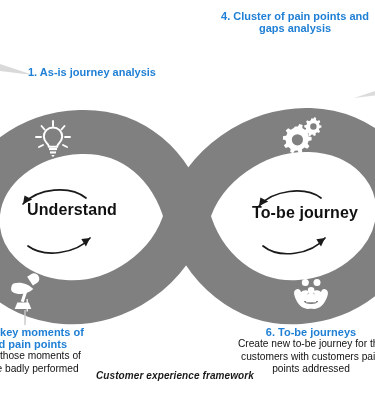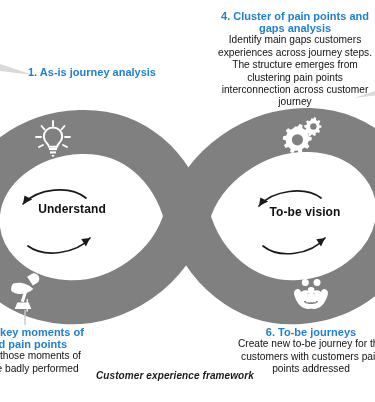--- a/index.html
+++ b/index.html
@@ -17,21 +17,21 @@
   
   .icon{position:absolute;}
   #bulb-icon{left:32px;top:118px;width:42px;height:42px;}
   #gears-icon{left:278px;top:116px;width:44px;height:42px;}
   #satellite-icon{left:8px;top:272px;width:40px;height:42px;}
   #hands-icon{left:289px;top:275px;width:44px;height:40px;}
 
   
   .loop-label{
     position:absolute;text-align:center;font-weight:bold;
-    font-size:12px;color:#111;line-height:13px;letter-spacing:.1px;
+    font-size:16px;color:#111;line-height:13px;letter-spacing:.1px;
   }
   #label-as-is{left:8px;top:203px;width:128px;}
   #label-to-be{left:245px;top:206px;width:120px;}
 
   
   .loop-arrows{position:absolute;overflow:visible;}
   #arrows-left{left:10px;top:180px;width:130px;height:80px;}
   #arrows-right{left:245px;top:182px;width:130px;height:80px;}
 
   
@@ -172,40 +172,39 @@
       <path d="M18 64 C 34 77, 66 73, 80 56"></path>
     </g>
     <path d="M14 24 l1.4 -8.6 l7.8 4.1 z" fill="#1a1a1a"></path>
     <path d="M80 56 l-8.7 1.2 l4.7 7.4 z" fill="#1a1a1a"></path>
   </svg>
 
   <div class="loop-label" id="label-as-is">
     <div>Understand</div>
   </div>
   <div class="loop-label" id="label-to-be">
-    <div>To-be vision</div>
+    <div>To-be journey</div>
   </div>
 
   <svg class="connector" id="connector-left" viewBox="0 0 34 16">
     <path d="M0 2 L33 13 L0 9 Z" fill="#d9d9d9"></path>
   </svg>
   <svg class="connector" id="connector-right" viewBox="0 0 26 14">
     <path d="M26 2 L2 10 L26 7 Z" fill="#dcdcdc"></path>
   </svg>
   <svg class="connector" id="connector-sat" viewBox="0 0 10 16">
     <line x1="5" y1="0" x2="5" y2="15" stroke="#c9c9c9" stroke-width="1.4"></line>
   </svg>
 
   <div class="callout" id="callout-1">
     <p class="ttl">1. As-is journey analysis</p>
   </div>
 
   <div class="callout" id="callout-4">
     <p class="ttl">4. Cluster of pain points and gaps analysis</p>
-    <p class="body">Identify main gaps customers experiences across journey steps. The structure emerges from clustering pain points interconnection across customer journey</p>
   </div>
 
   <div class="callout" id="callout-5">
     <p class="ttl">5. Identify the key moments of journey and pain points</p>
     <p class="body">Pain points are those moments of journey that are badly performed</p>
   </div>
 
   <div class="callout" id="callout-6">
     <p class="ttl">6. To-be journeys</p>
     <p class="body">Create new to-be journey for the customers with customers pain points addressed</p>

